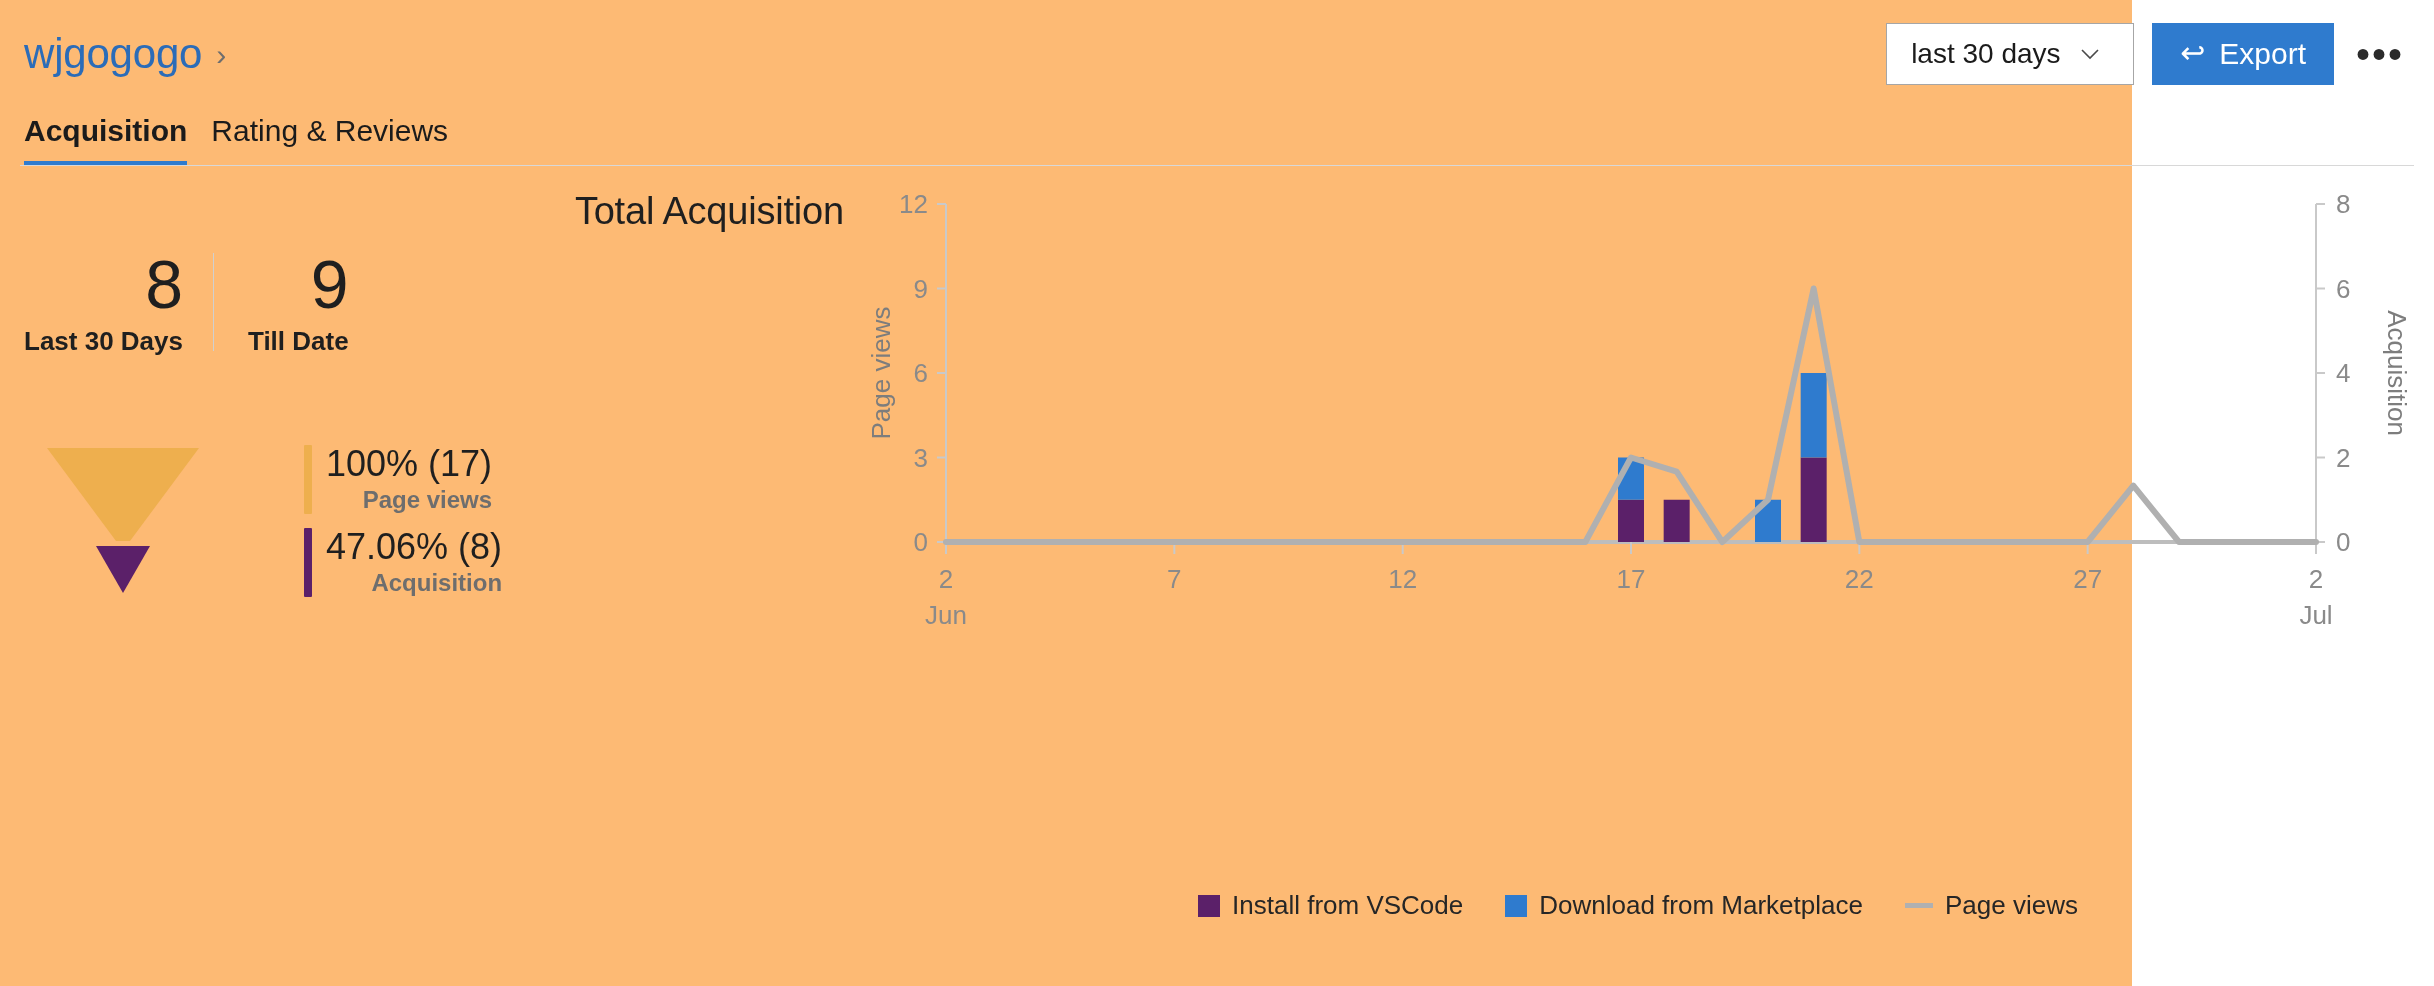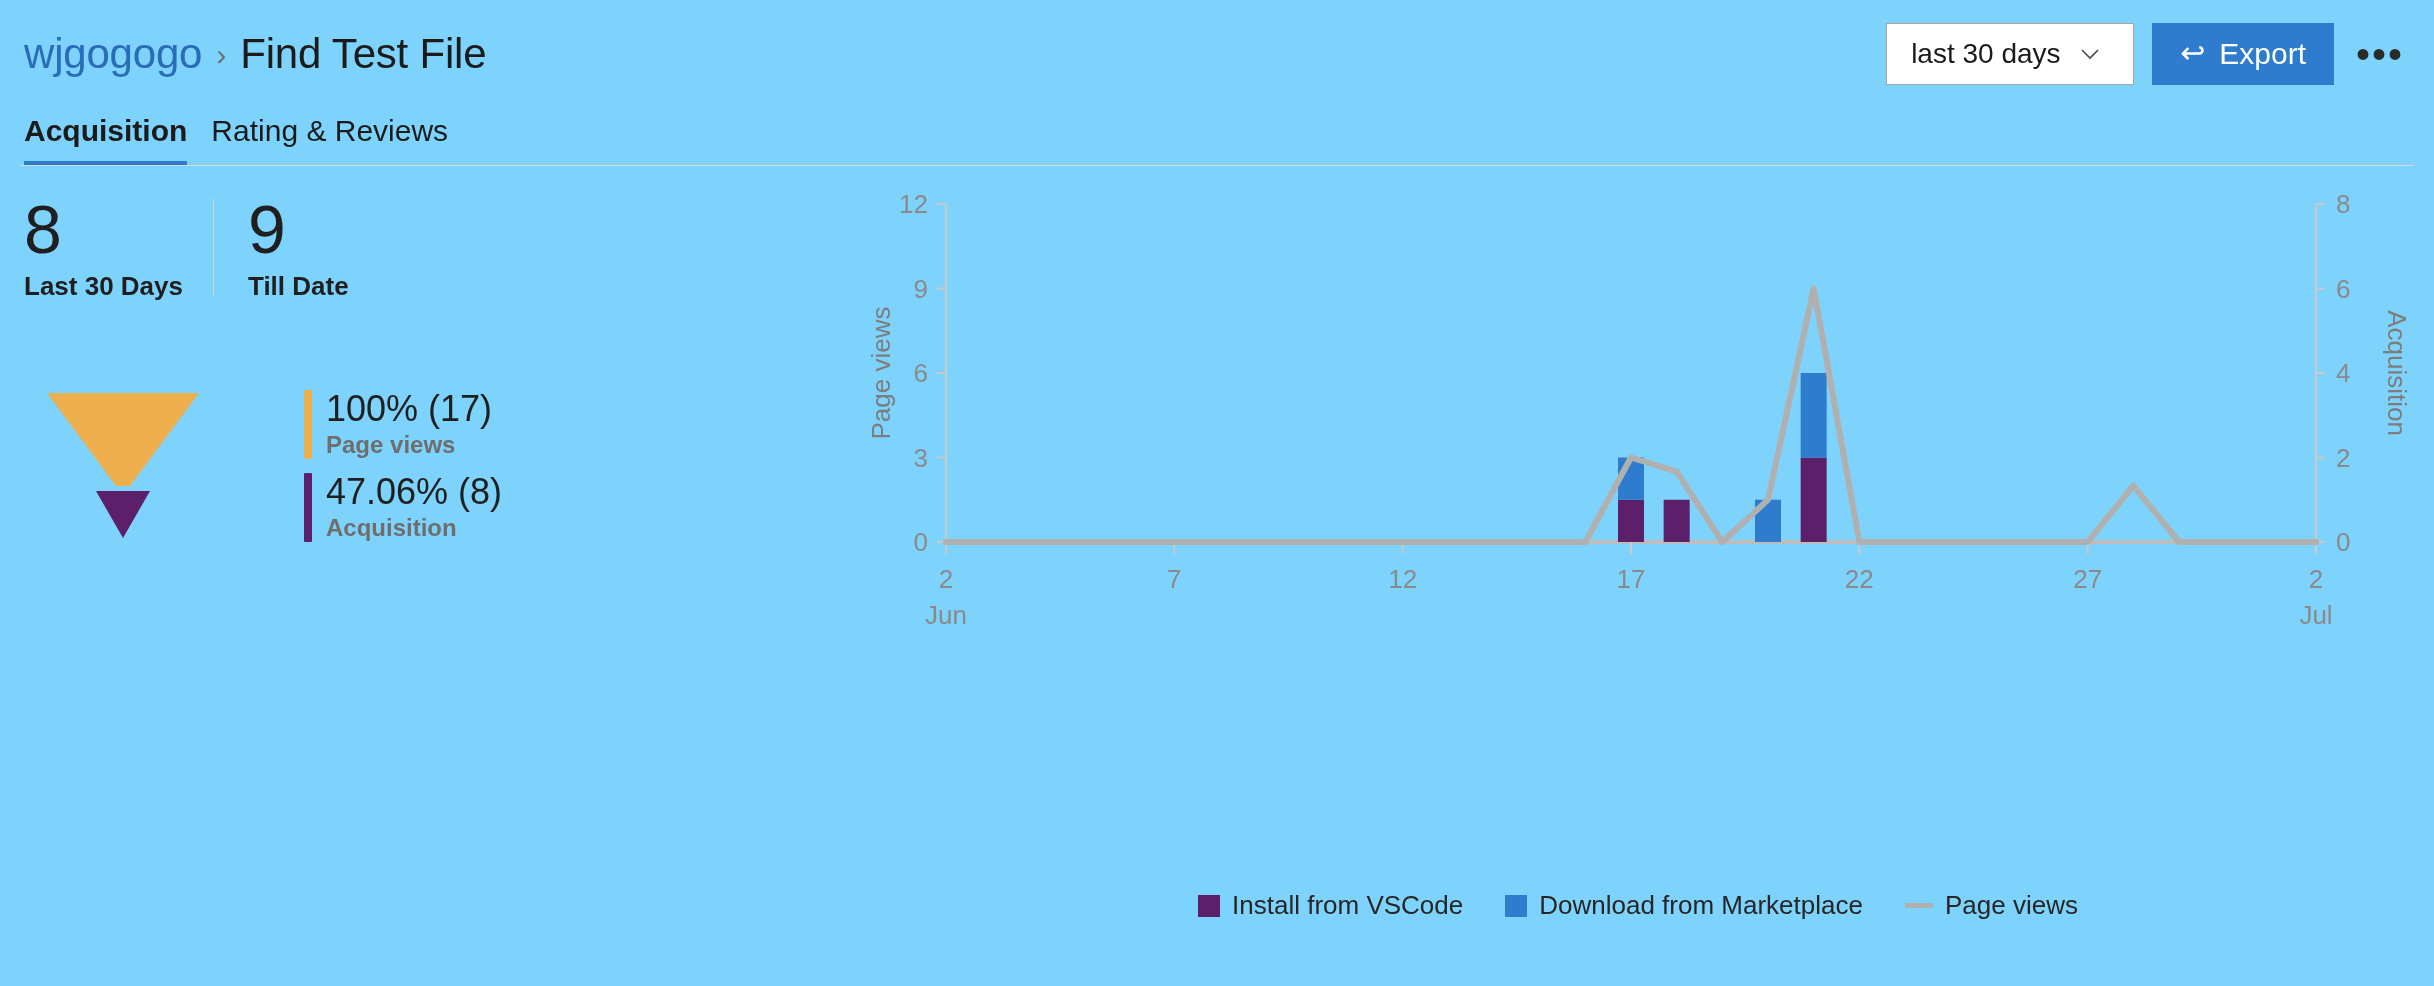--- a/index.html
+++ b/index.html
@@ -5,21 +5,21 @@
 <style>
   * { box-sizing: border-box; }
   html, body {
     margin: 0; padding: 0;
     width: 2434px; height: 986px;
     background: #ffffff;
     font-family: "Liberation Sans", sans-serif;
     color: #1b1b1b;
     overflow: hidden;
   }
-  .page { position: relative; width: 2434px; height: 986px; background:#7dd3fc; }
+  .page { position: relative; width: 2132px; height: 986px; background:#fdba74;text-align:right; }
 
   
   .header {
     position: absolute; left: 0; top: 0; width: 2434px; height: 108px;
     display: flex; align-items: center;
   }
   .breadcrumb {
     display: flex; align-items: center; gap: 14px;
     margin-left: 24px; height: 108px;
   }
@@ -117,21 +117,20 @@
 </style>
 </head>
 <body>
 
 <div class="page">
 
   <div class="header">
     <div class="breadcrumb">
       <span class="crumb-link">wjgogogo</span>
       <span class="crumb-sep">›</span>
-      <span class="crumb-current">Find Test File</span>
     </div>
 
     <div class="header-right">
       <div class="date-picker">
         <span class="date-picker-label">last 30 days</span>
         <span class="chev">
           <svg width="22" height="22" viewBox="0 0 22 22">
             <path d="M3 7 L11 15 L19 7" fill="none" stroke="#4a4a4a" stroke-width="1.6"></path>
           </svg>
         </span>
@@ -153,20 +152,21 @@
       <span>Acquisition</span>
     </div>
     <div class="tab" style="">
       <span>Rating &amp; Reviews</span>
     </div>
   </div>
   <div class="tab-divider"></div>
 
   <div class="left-col">
 
+    <h2 class="section-title">Total Acquisition</h2>
 
     <div class="stats">
       <div class="stat">
         <div class="stat-value">8</div>
         <div class="stat-label">Last 30 Days</div>
       </div>
       <div class="stat-sep"></div>
       <div class="stat">
         <div class="stat-value">9</div>
         <div class="stat-label">Till Date</div>

